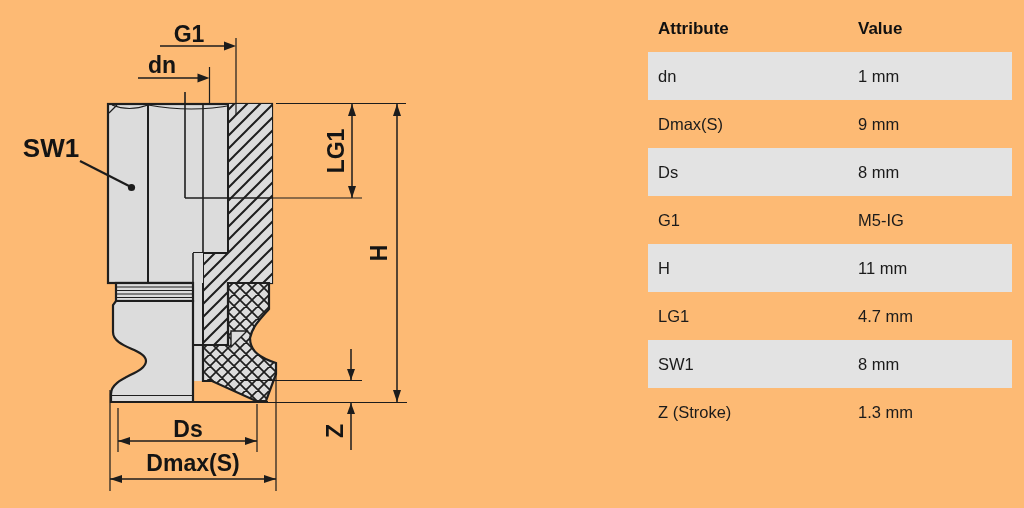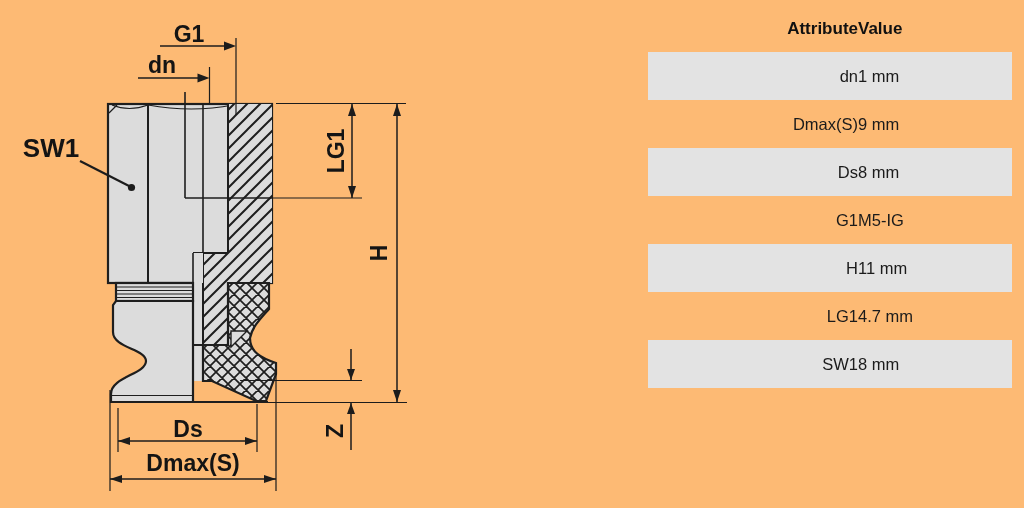--- a/index.html
+++ b/index.html
@@ -4,21 +4,21 @@
 <style>
   html,body{margin:0;padding:0;background:#ffffff;}
   #stage{position:relative;width:1024px;height:508px;background:#fdba74;overflow:hidden;
          font-family:"Liberation Sans", sans-serif;}
   #drawing{position:absolute;left:0;top:0;}
   
   #spec{position:absolute;left:648px;top:6px;width:364px;color:#1b1b1b;}
   .trow{display:flex;align-items:center;height:48px;font-size:16.5px;}
   .trow.head{height:46px;font-weight:bold;font-size:17px;color:#111;}
   .trow.alt{background:#e3e3e3;}
-  .c1{width:210px;padding-left:10px;box-sizing:border-box;text-align:right;}
+  .c1{width:210px;padding-left:10px;box-sizing:border-box;}
   .c2{flex:1;}
   
   .part{fill:#dcdcdc;stroke:#1e1e1e;stroke-width:2.2;}
   .edge{stroke:#1e1e1e;stroke-width:2;fill:none;}
   .edge-thin{stroke:#1e1e1e;stroke-width:1.2;fill:none;}
   .edge-mid{stroke:#1e1e1e;stroke-width:1.6;fill:none;}
   .dim{stroke:#1c1c1c;stroke-width:1.5;fill:none;}
   .ext{stroke:#1c1c1c;stroke-width:1.2;fill:none;}
   .ah{fill:#1c1c1c;stroke:none;}
   .lbl{fill:#141414;font-family:"Liberation Sans",sans-serif;font-weight:bold;font-size:23px;}
@@ -176,14 +176,18 @@
       <div class="c2">11 mm</div>
     </div>
     <div class="trow">
       <div class="c1">LG1</div>
       <div class="c2">4.7 mm</div>
     </div>
     <div class="trow alt">
       <div class="c1">SW1</div>
       <div class="c2">8 mm</div>
     </div>
+    <div class="trow">
+      <div class="c1">Z (Stroke)</div>
+      <div class="c2">1.3 mm</div>
+    </div>
   </div>
 </div>
 
 </body></html>

